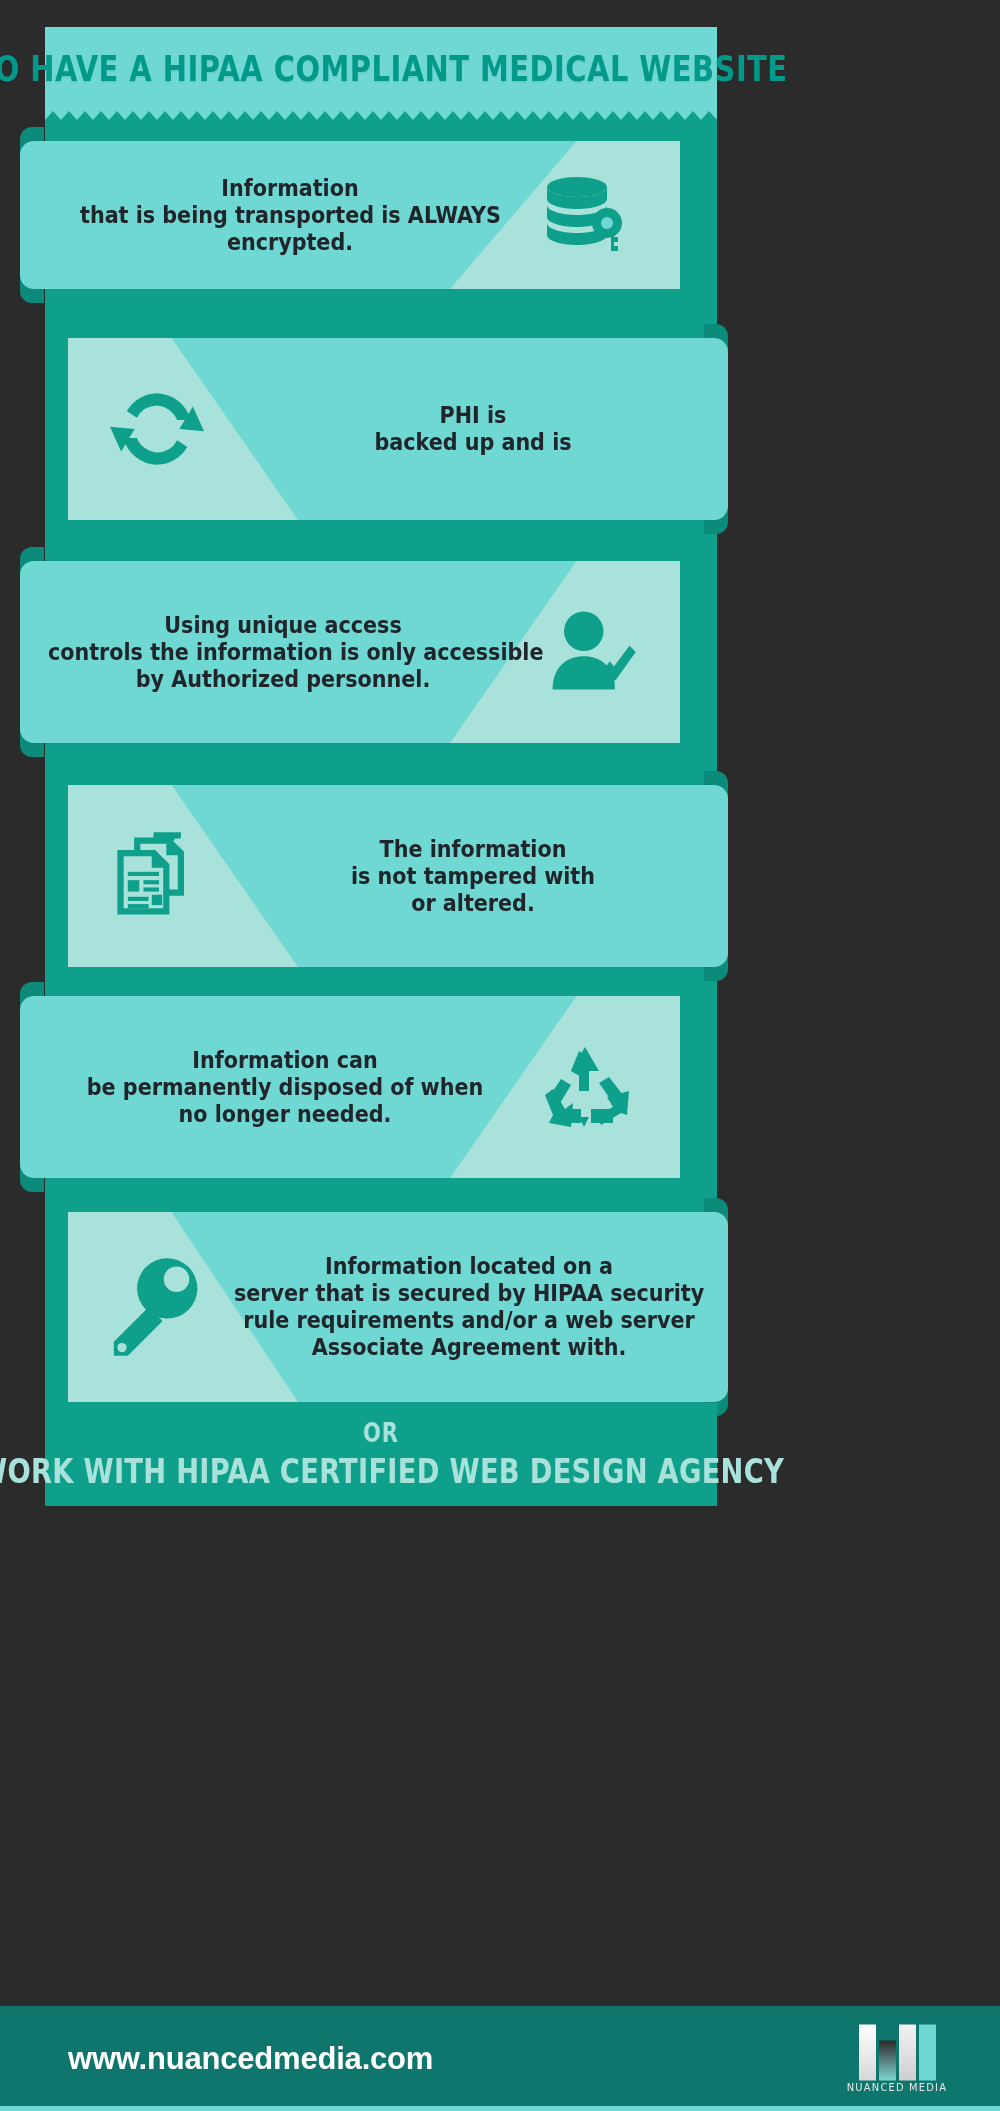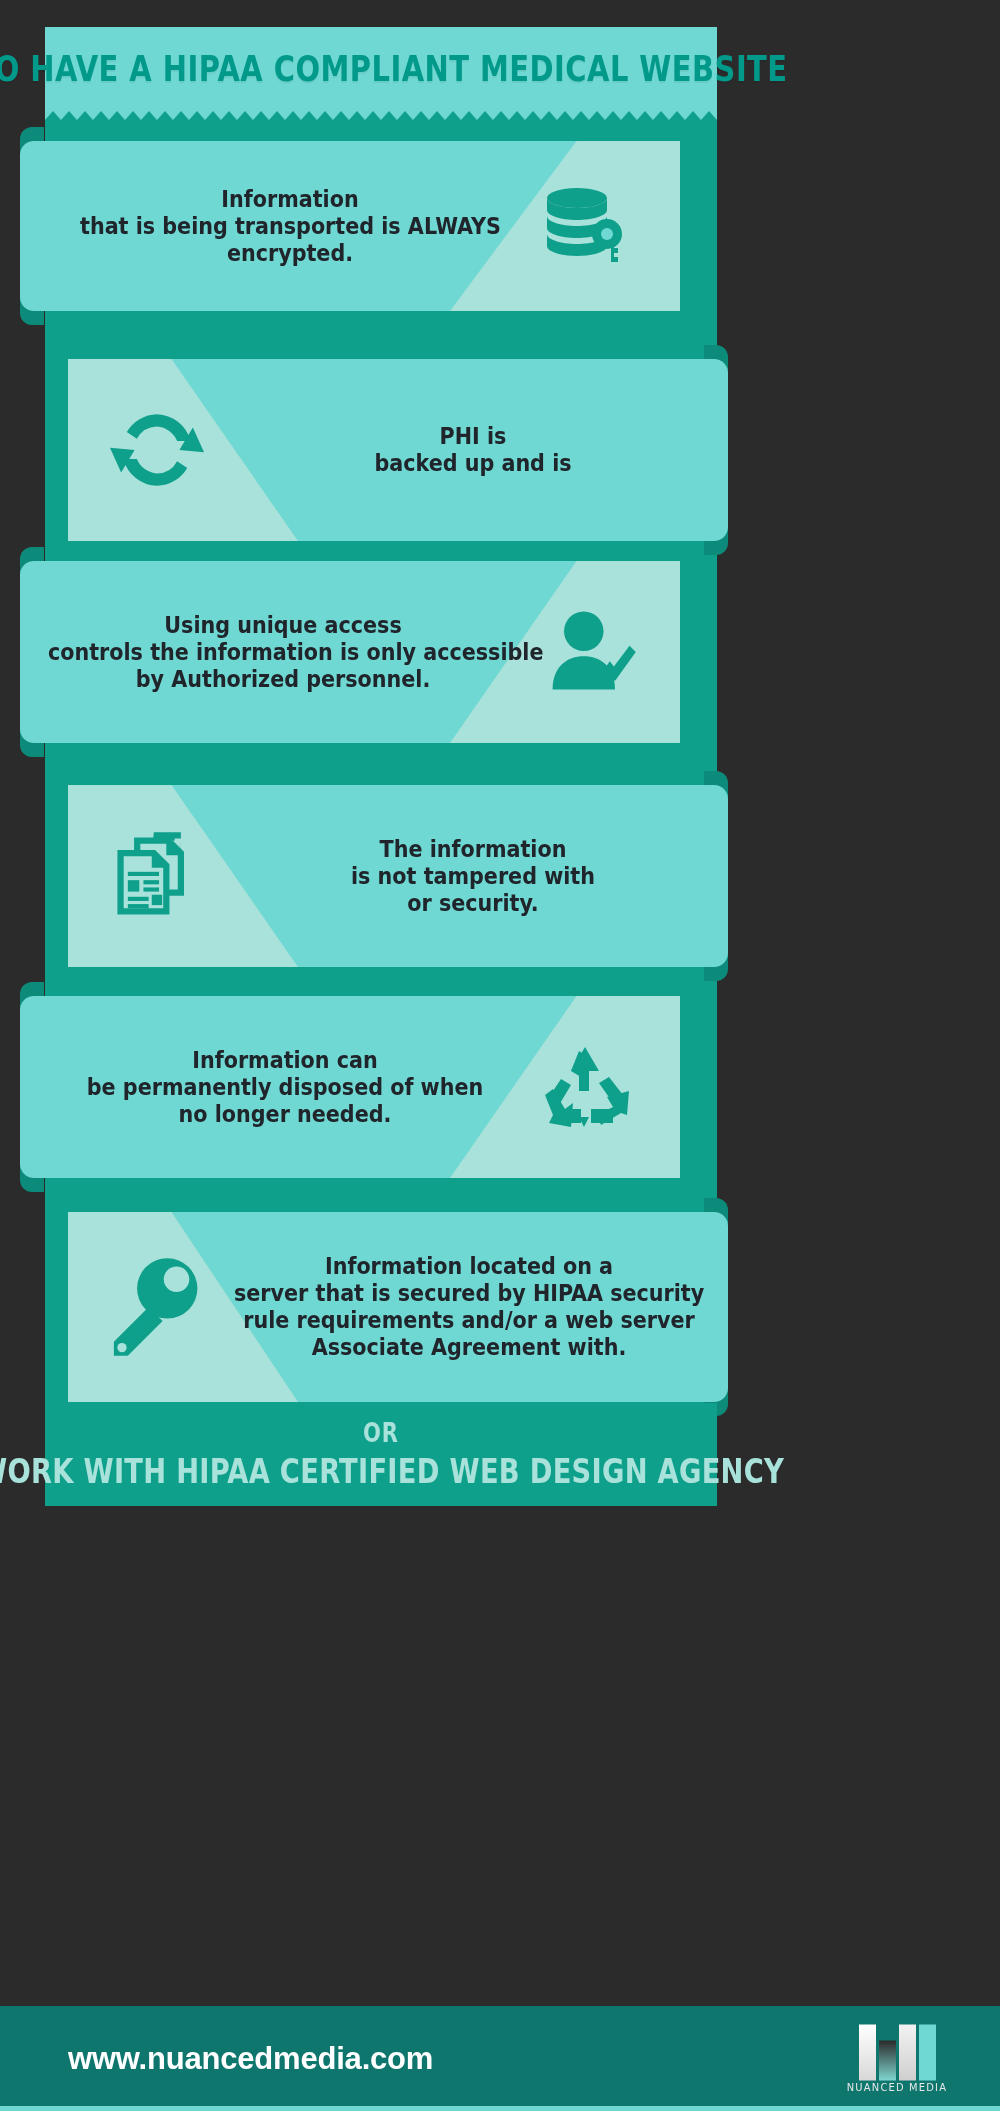--- a/index.html
+++ b/index.html
@@ -167,21 +167,21 @@
       <polygon points="600,0 608,9 616,0"></polygon>
       <polygon points="616,0 624,9 632,0"></polygon>
       <polygon points="632,0 640,9 648,0"></polygon>
       <polygon points="648,0 656,9 664,0"></polygon>
       <polygon points="664,0 672,9 672,0"></polygon>
     </g>
   </svg>
 
   <div id="column"></div>
 
-  <div class="band wide right-icon" style="top:141px;height:170px;">
+  <div class="band wide right-icon" style="top:141px;height:148px;">
     <div class="fold"></div>
     <div class="ribbon">
       <div class="wedge"></div>
     </div>
     <div class="band-text" style="left:60px;width:420px;">
       <span>Information</span>
       <span>that is being transported is ALWAYS</span>
       <span>encrypted.</span>
     </div>
     <div class="icon-wrap" style="right:40px;width:110px;height:110px;">
@@ -192,21 +192,21 @@
           <path d="M12 40v12c0 5.5 13.4 10 30 10s30-4.5 30-10V40c0 5.5-13.4 10-30 10S12 45.5 12 40z"></path>
           <path d="M12 58v12c0 5.5 13.4 10 30 10s30-4.5 30-10V58c0 5.5-13.4 10-30 10S12 63.5 12 58z"></path>
           <circle cx="72" cy="58" r="15" fill="#0fa08c"></circle>
           <circle cx="72" cy="58" r="6" fill="#6fd8d2"></circle>
           <path d="M76 66 l0 20 l7 0 l0 -5 l-4 0 l0 -4 l4 0 l0 -5 l-4 0 l0 -6 z"></path>
         </g>
       </svg>
     </div>
   </div>
 
-  <div class="band narrow left-icon" style="top:359px;height:182px;">
+  <div class="band narrow left-icon" style="top:338px;height:182px;">
     <div class="fold"></div>
     <div class="ribbon">
       <div class="wedge"></div>
     </div>
     <div class="icon-wrap" style="left:24px;width:130px;height:120px;">
       <svg viewBox="0 0 100 100" width="112" height="112">
         <g fill="#0fa08c">
           <path d="M50 18 A32 32 0 0 1 80 42 L68 42 A21 21 0 0 0 50 29 Z"></path>
           <path d="M82 30 L92 52 L70 50 Z"></path>
           <path d="M50 82 A32 32 0 0 1 20 58 L32 58 A21 21 0 0 0 50 71 Z"></path>
@@ -265,21 +265,21 @@
           <rect x="36" y="61" width="15" height="4"></rect>
           <rect x="21" y="70" width="20" height="4"></rect>
           <rect x="44" y="68" width="10" height="10"></rect>
           <rect x="21" y="77" width="20" height="4"></rect>
         </g>
       </svg>
     </div>
     <div class="band-text" style="right:55px;width:400px;">
       <span>The information</span>
       <span>is not tampered with</span>
-      <span>or security.</span>
+      <span>or altered.</span>
     </div>
   </div>
 
   <div class="band wide right-icon" style="top:996px;height:182px;">
     <div class="fold"></div>
     <div class="ribbon">
       <div class="wedge"></div>
     </div>
     <div class="band-text" style="left:50px;width:430px;">
       <span>Information can</span>

